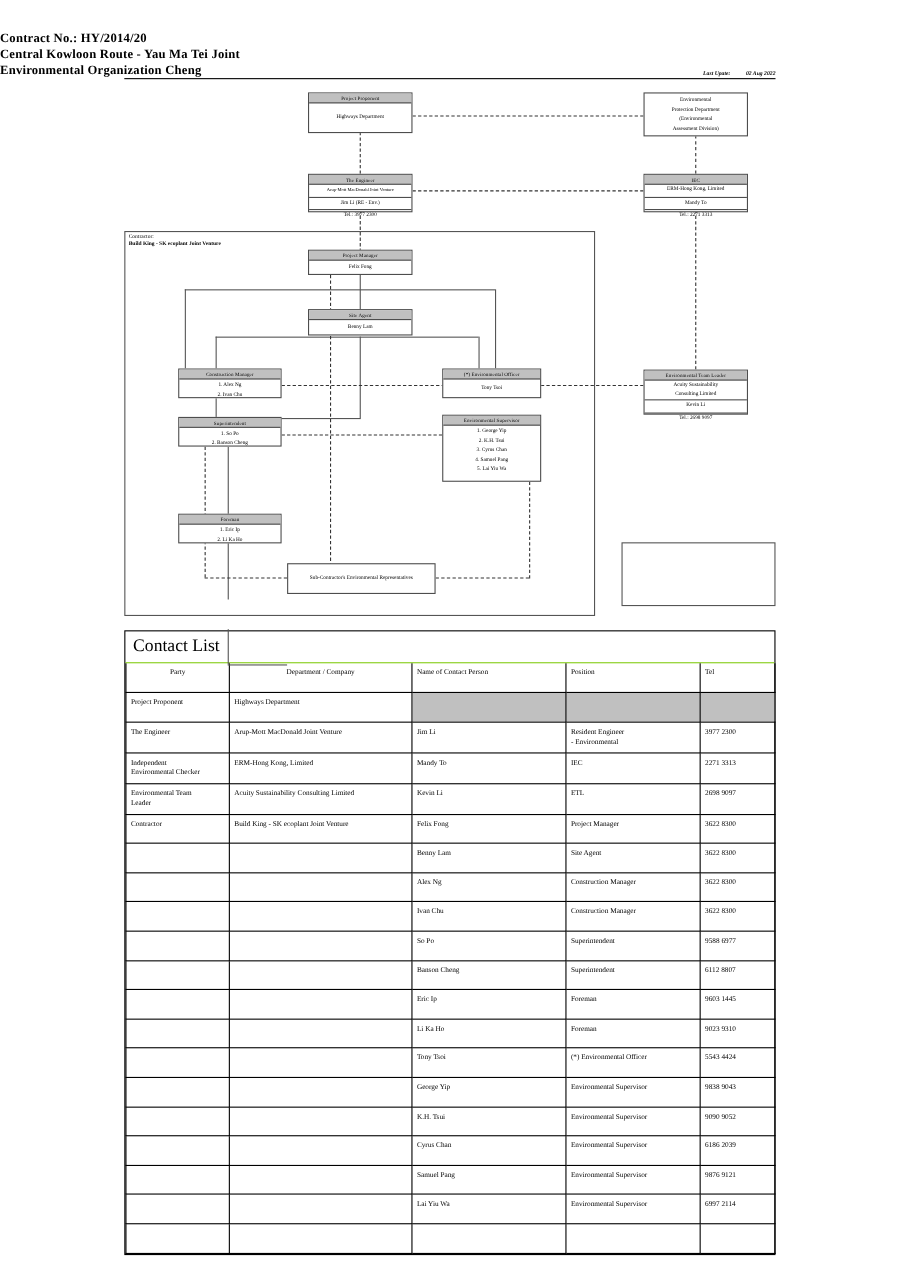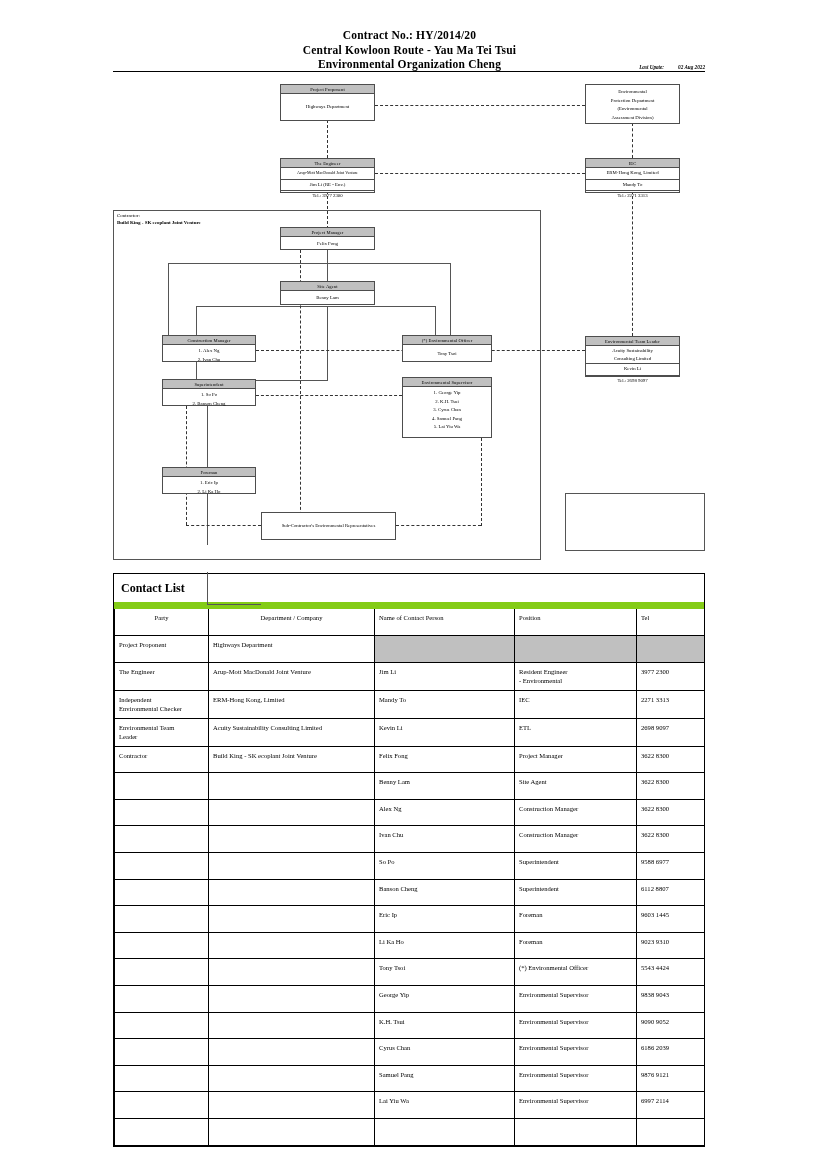--- a/index.html
+++ b/index.html
@@ -14,21 +14,20 @@
     font-family: "Liberation Serif", serif;
     color: #000000;
     overflow: hidden;
   }
 
   
   .page-header {
     position: absolute;
     left: 0; top: 28px;
     width: 819px;
-    text-align: center;
   }
   .page-header .title-line {
     font-weight: bold;
     font-size: 11.5px;
     line-height: 14.5px;
     letter-spacing: 0.2px;
   }
   .header-rule {
     position: absolute;
     left: 113px; top: 71px;
@@ -161,24 +160,24 @@
   
   .contact-wrap {
     position: absolute;
     left: 113px; top: 573px;
     width: 592px;
     border: 1px solid #000;
     box-sizing: border-box;
     background: #fff;
   }
   .contact-title {
-    font-size: 12px;
-    font-weight: bold;
+    font-size: 16px;
+    font-weight: normal;
     padding: 7px 6px 7px 7px;
-    border-bottom: 7px solid #84cc16;
+    border-bottom: 1px solid #84cc16;
     line-height: 14px;
   }
   table.contact-table {
     border-collapse: collapse;
     width: 100%;
     table-layout: fixed;
   }
   table.contact-table th,
   table.contact-table td {
     border: 1px solid #000;
@@ -197,21 +196,21 @@
   .col-name    { width: 140px; }
   .col-pos     { width: 122px; }
   .col-tel     { width: 68px; }
   .t-nb { border-top: none !important; }
 </style>
 </head>
 <body>
 
 <div class="page-header">
   <div class="title-line">Contract No.: HY/2014/20</div>
-  <div class="title-line">Central Kowloon Route - Yau Ma Tei Tsui</div>
+  <div class="title-line">Central Kowloon Route - Yau Ma Tei Joint</div>
   <div class="title-line">Environmental Organization Cheng</div>
 </div>
 <div class="header-rule"></div>
 <div class="last-update">
   <span class="lu-label">Last Upate:</span><span>02 Aug 2022</span>
 </div>
 
 <div class="chart-area">
 
   <div class="contractor-frame" style="left:113px; top:132px; width:428px; height:350px;"></div>

